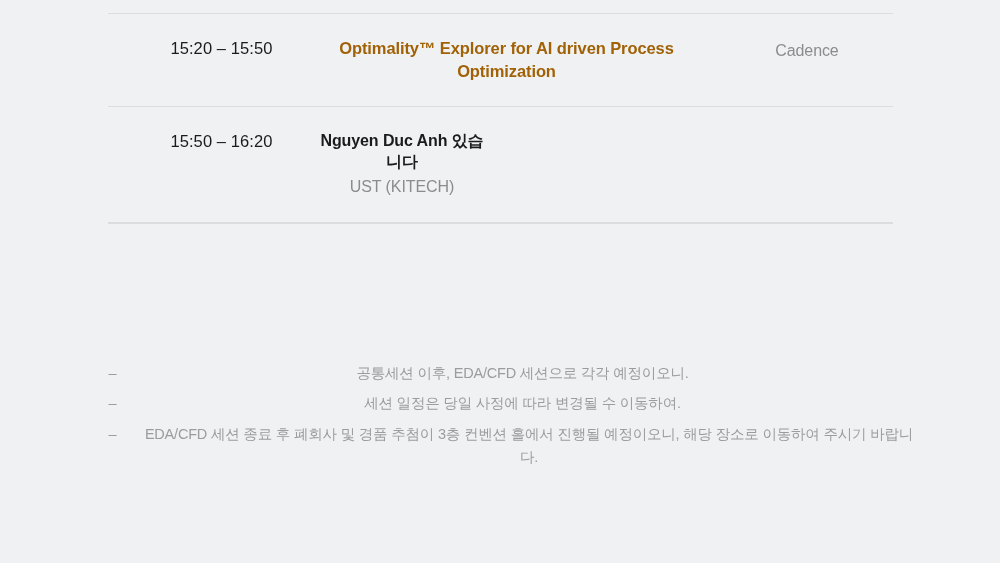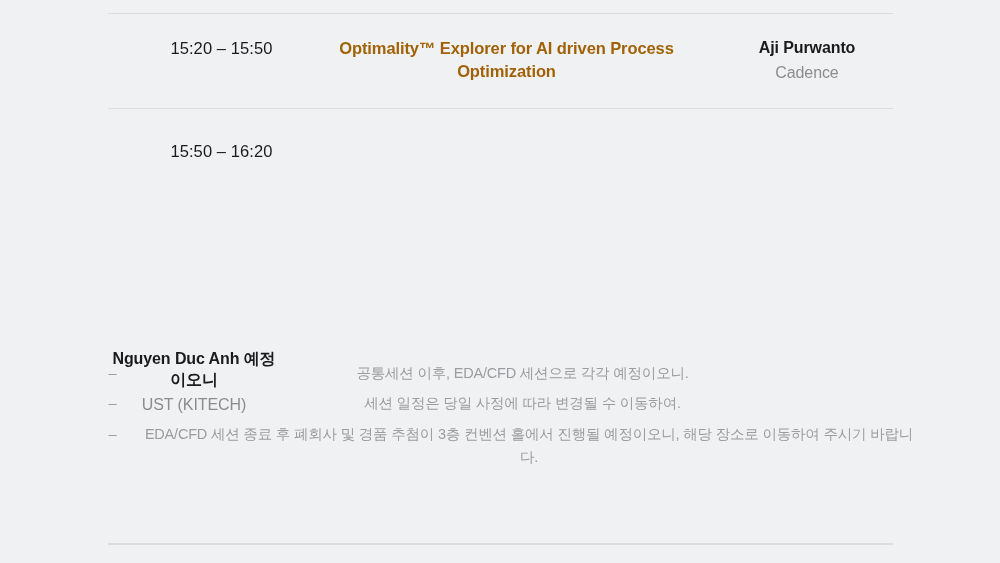--- a/index.html
+++ b/index.html
@@ -86,21 +86,21 @@
     font-size: 16px;
     font-weight: 400;
     color: #8a8c8f;
     line-height: 1.5;
     margin-top: 2px;
     letter-spacing: -0.1px;
   }
 
   
   .row-1 { padding-top: 23px; padding-bottom: 23px; }
-  .row-2 { padding-top: 31px; padding-bottom: 23px; flex-direction: column; }
+  .row-2 { padding-top: 23px; padding-bottom: 23px; }
   .row-3 { padding-top: 24px; padding-bottom: 28px; }
 
   
   .notes {
     position: absolute;
     left: 107px;
     top: 362px;
     width: 820px;
   }
 
@@ -135,31 +135,30 @@
 <div class="page">
 
   <div class="schedule">
 
     <div class="divider"></div>
 
     <div class="row row-1">
       <div class="row-time">15:20 – 15:50</div>
       <div class="row-title">Optimality™ Explorer for AI driven Process Optimization</div>
       <div class="row-speaker">
-        <div class="speaker-name">Aji Purwanto</div>
         <div class="speaker-affil">Cadence</div>
       </div>
     </div>
 
     <div class="divider"></div>
 
     <div class="row row-2">
       <div class="row-time">15:50 – 16:20</div>
       <div class="row-speaker">
-        <div class="speaker-name">Nguyen Duc Anh 예정이오니</div>
+        <div class="speaker-name">Nguyen Duc Anh 있습니다</div>
         <div class="speaker-affil">UST (KITECH)</div>
       </div>
     </div>
 
     <div class="divider"></div>
 
 
     <div class="divider"></div>
 
   </div>

